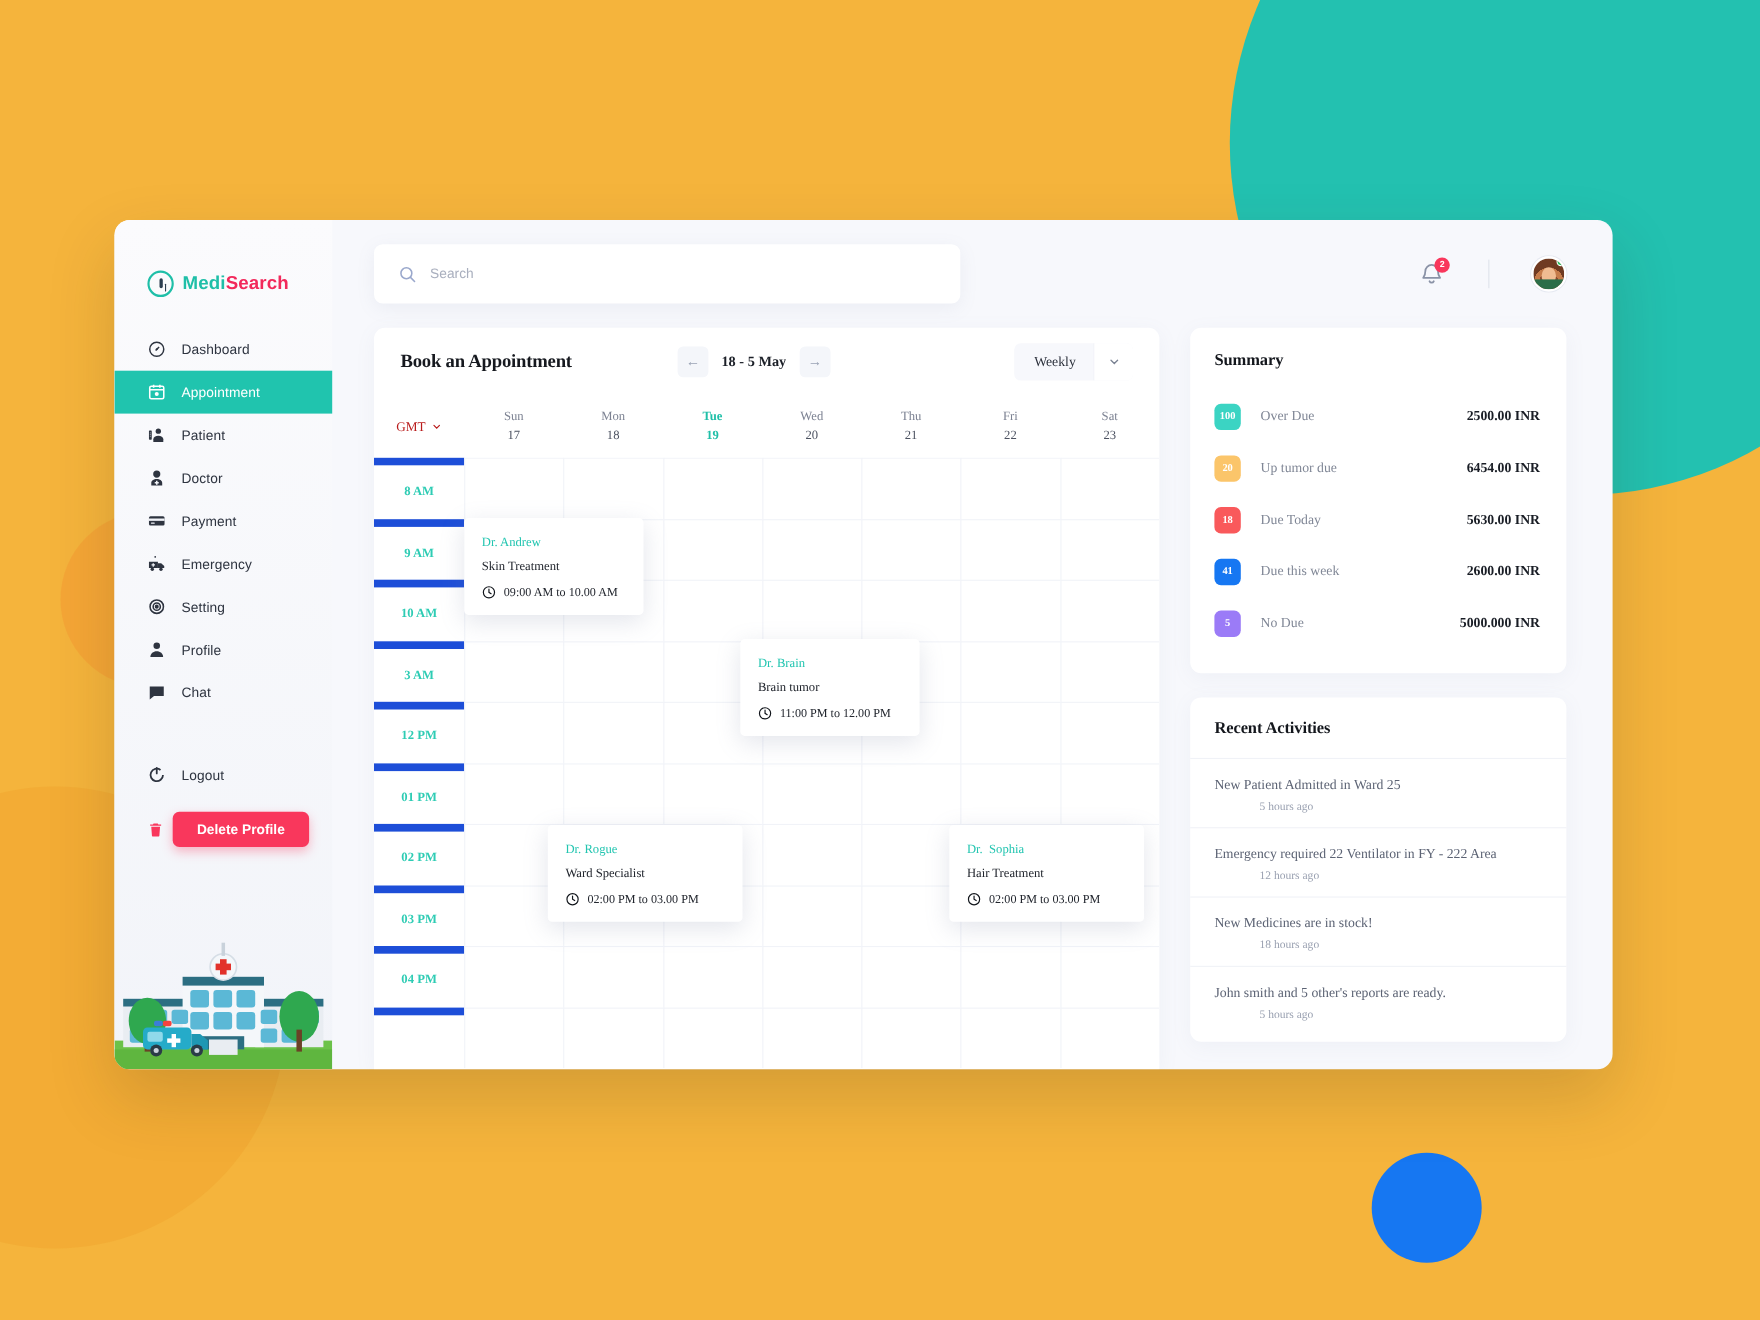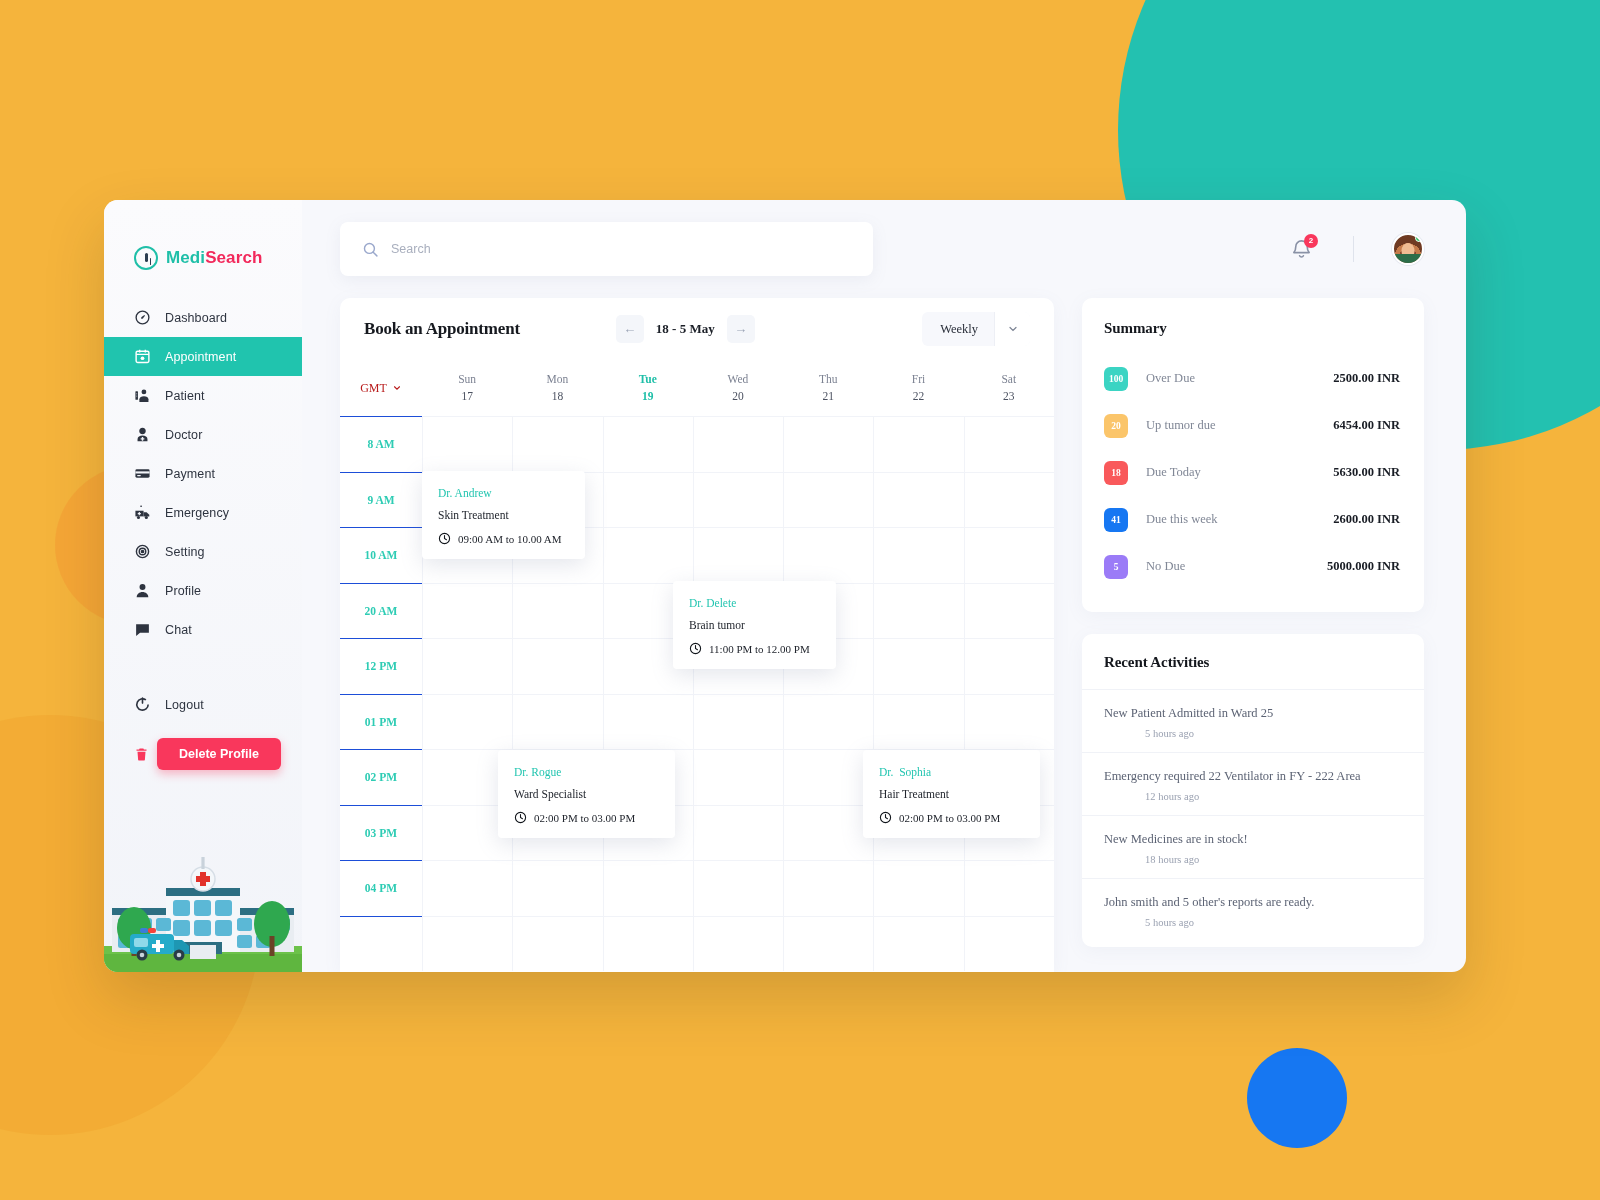--- a/index.html
+++ b/index.html
@@ -170,21 +170,21 @@
   .day-cell { flex: 1; text-align: center; }
   .day-name { font-size: 11.5px; color: #7C8292; line-height: 1.45; }
   .day-num { font-size: 11.5px; color: #4B5160; line-height: 1.45; }
   .day-cell.today .day-name, .day-cell.today .day-num { color: #1FBFA8; font-weight: 600; }
 
   .grid-wrap { flex: 1; position: relative; overflow: hidden; }
   .grid-row { display: flex; height: 55.5px; }
   .time-cell {
     width: 82px; flex: 0 0 82px; display: flex; align-items: center; justify-content: center;
     font-size: 11.5px; color: #2ECCB4; font-weight: 600;
-    border-top: 1px solid #1d4ed8;
+    border-top: 7px solid #1d4ed8;
   }
   .slot { flex: 1; border-top: 1px solid #F1F3F8; border-left: 1px solid #F1F3F8; }
 
   .appt {
     position: absolute; background: #fff; border-radius: 4px;
     box-shadow: 0 6px 22px rgba(120,132,160,.20);
     padding: 16px 16px 14px 16px; width: 163px;
   }
   .appt .doc { font-size: 11.5px; color: #22C5B0; margin-bottom: 10px; white-space: pre; }
   .appt .svc { font-size: 11.5px; color: #22262E; margin-bottom: 11px; }
@@ -517,21 +517,21 @@
               <div class="time-cell">10 AM</div>
               <div class="slot"></div>
               <div class="slot"></div>
               <div class="slot"></div>
               <div class="slot"></div>
               <div class="slot"></div>
               <div class="slot"></div>
               <div class="slot"></div>
             </div>
           <div class="grid-row">
-              <div class="time-cell">20 AM</div>
+              <div class="time-cell">3 AM</div>
               <div class="slot"></div>
               <div class="slot"></div>
               <div class="slot"></div>
               <div class="slot"></div>
               <div class="slot"></div>
               <div class="slot"></div>
               <div class="slot"></div>
             </div>
           <div class="grid-row">
               <div class="time-cell">12 PM</div>
@@ -600,21 +600,21 @@
             <div class="time-row">
               <svg viewBox="0 0 24 24" fill="none" stroke="#12161C" stroke-width="2">
                   <circle cx="12" cy="12" r="9.4"></circle>
                   <path d="M12 6.6V12l3.6 2.2" stroke-linecap="round"></path>
                 </svg>
               <span class="tm">09:00 AM to 10.00 AM</span>
             </div>
           </div>
 
           <div class="appt" style="left:333px; top:165px;">
-            <div class="doc">Dr. Delete</div>
+            <div class="doc">Dr. Brain</div>
             <div class="svc">Brain tumor</div>
             <div class="time-row">
               <svg viewBox="0 0 24 24" fill="none" stroke="#12161C" stroke-width="2">
                   <circle cx="12" cy="12" r="9.4"></circle>
                   <path d="M12 6.6V12l3.6 2.2" stroke-linecap="round"></path>
                 </svg>
               <span class="tm">11:00 PM to 12.00 PM</span>
             </div>
           </div>
 

